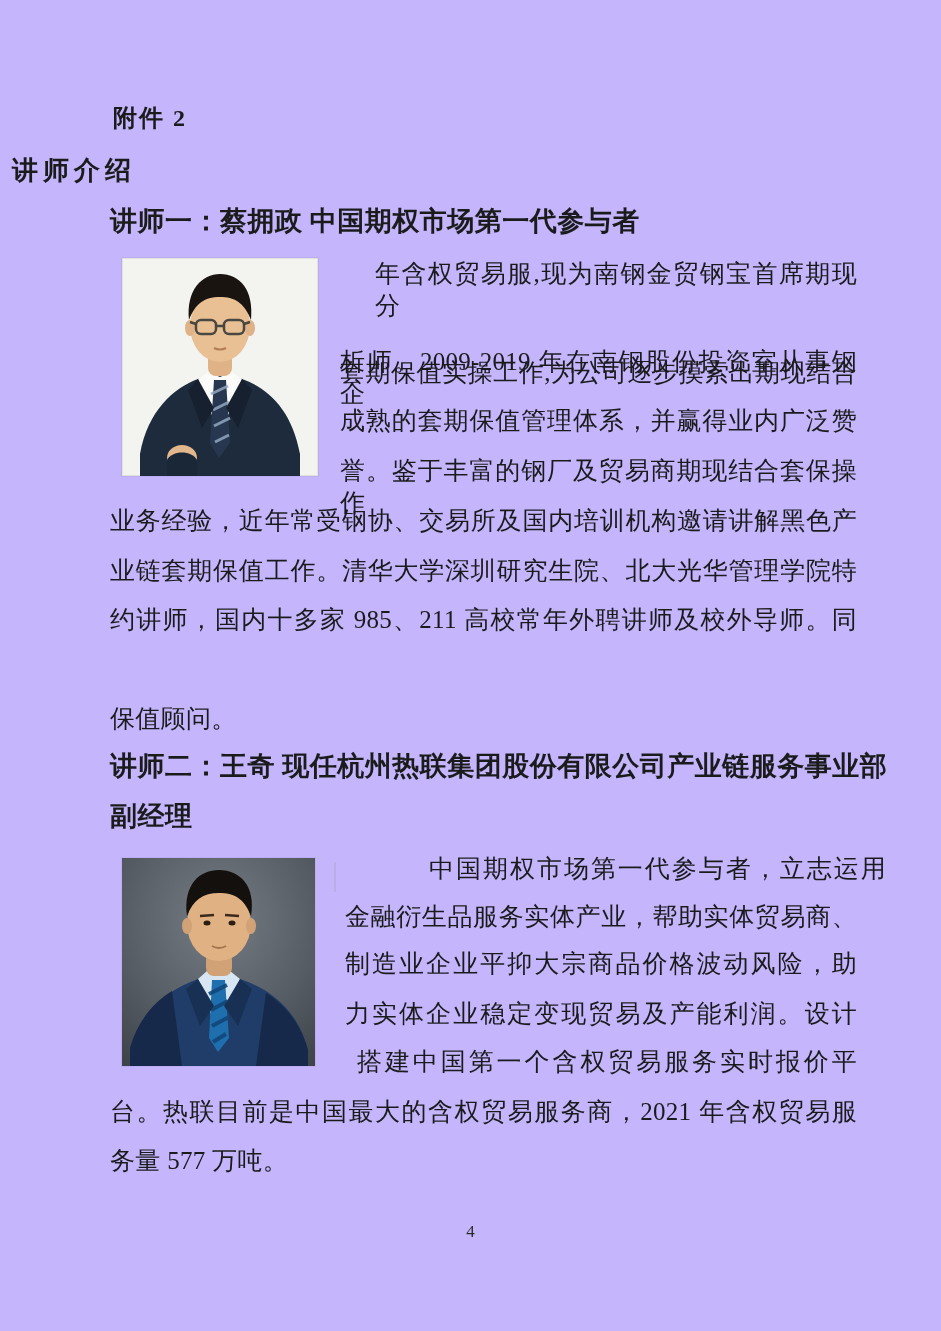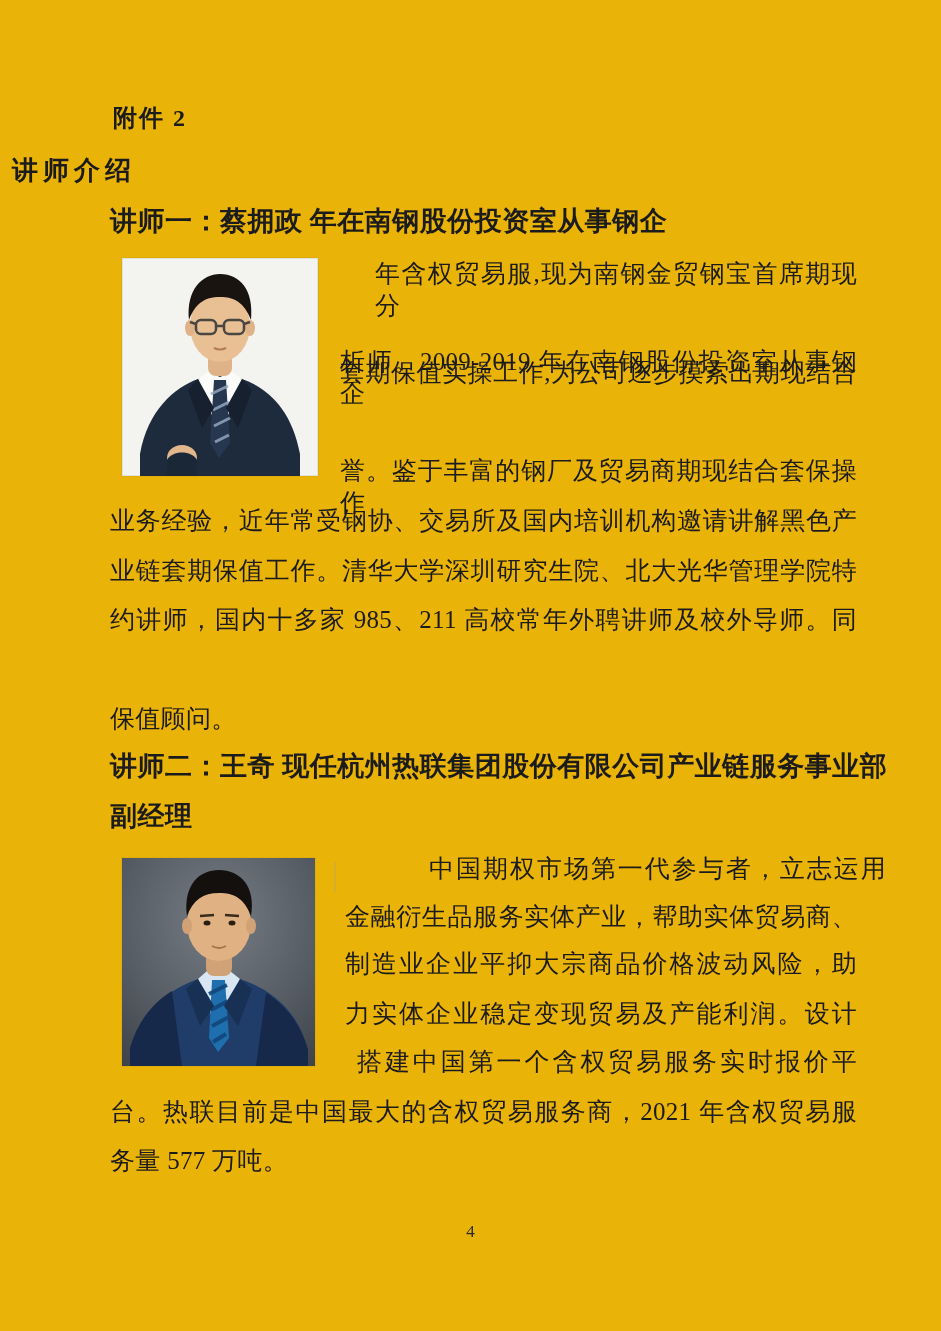--- a/index.html
+++ b/index.html
@@ -1,20 +1,20 @@
 <!DOCTYPE html>
 <html lang="zh"><head>
 <meta charset="utf-8">
 <style>
   html,body{margin:0;padding:0;background:#e8e8e8;}
   .page{
     position:relative;
     width:941px;height:1331px;
     margin:0 auto;
-    background:#eab308;
+    background:#c4b5fd;
     overflow:hidden;
     font-family:"Liberation Serif","DejaVu Serif",serif;
     color:#1b1b1b;
   }
   .attachment-label{
     position:absolute;left:113px;top:102px;
     font-size:24px;font-weight:600;letter-spacing:2px;
   }
   .doc-title{
     position:absolute;left:12px;top:153px;width:100%;
@@ -46,21 +46,21 @@
 </style>
 </head>
 <body>
 
 <div class="page">
 
   <div class="attachment-label">附件 2</div>
 
   <div class="doc-title">讲师介绍</div>
 
-  <div class="lect-heading" style="left:110px;top:203px;">讲师一：蔡拥政 年在南钢股份投资室从事钢企</div>
+  <div class="lect-heading" style="left:110px;top:203px;">讲师一：蔡拥政 中国期权市场第一代参与者</div>
 
   <div class="photo" style="left:122px;top:258px;width:196px;height:218px;">
     <svg width="196" height="218" viewBox="0 0 196 218">
       <rect x="0" y="0" width="196" height="218" fill="#f3f3f0"></rect>
       <rect x="0" y="0" width="196" height="218" fill="none" stroke="#e2e2dd" stroke-width="2"></rect>
 
       <path d="M18,218 L18,196 C26,152 52,130 76,121 L98,112 L120,121 C146,130 170,152 178,196 L178,218 Z" fill="#1d2b3c"></path>
 
       <path d="M76,121 L98,178 L120,121 L110,114 L98,119 L86,114 Z" fill="#fbfbf9"></path>
 
@@ -94,20 +94,21 @@
         <line x1="122" y1="66" x2="128" y2="64"></line>
       </g>
 
       <path d="M92,90 Q98,93 104,90" stroke="#b27d52" stroke-width="2" fill="none"></path>
     </svg>
   </div>
 
   <div class="line" style="left:375px;top:258px;width:482px;">年含权贸易服,现为南钢金贸钢宝首席期现分</div>
   <div class="line" style="left:340px;top:308px;width:517px;margin-top:38px;">析师。2009-2019 年在南钢股份投资室从事钢企</div>
   <div class="line" style="left:340px;top:357px;width:517px;">套期保值实操工作,为公司逐步摸索出期现结合</div>
+  <div class="line" style="left:340px;top:405px;width:517px;">成熟的套期保值管理体系，并赢得业内广泛赞</div>
   <div class="line" style="left:340px;top:455px;width:517px;">誉。鉴于丰富的钢厂及贸易商期现结合套保操作</div>
   <div class="line" style="left:110px;top:505px;width:747px;">业务经验，近年常受钢协、交易所及国内培训机构邀请讲解黑色产</div>
   <div class="line" style="left:110px;top:555px;width:747px;">业链套期保值工作。清华大学深圳研究生院、北大光华管理学院特</div>
   <div class="line" style="left:110px;top:604px;width:747px;">约讲师，国内十多家 985、211 高校常年外聘讲师及校外导师。同</div>
   <div class="line short" style="left:110px;top:703px;width:747px;">保值顾问。</div>
 
   <div class="lect-heading" style="left:110px;top:748px;">讲师二：王奇 现任杭州热联集团股份有限公司产业链服务事业部</div>
   <div class="lect-heading" style="left:110px;top:798px;text-align:right;">副经理</div>
 
   <div class="photo" style="left:122px;top:858px;width:193px;height:208px;">

